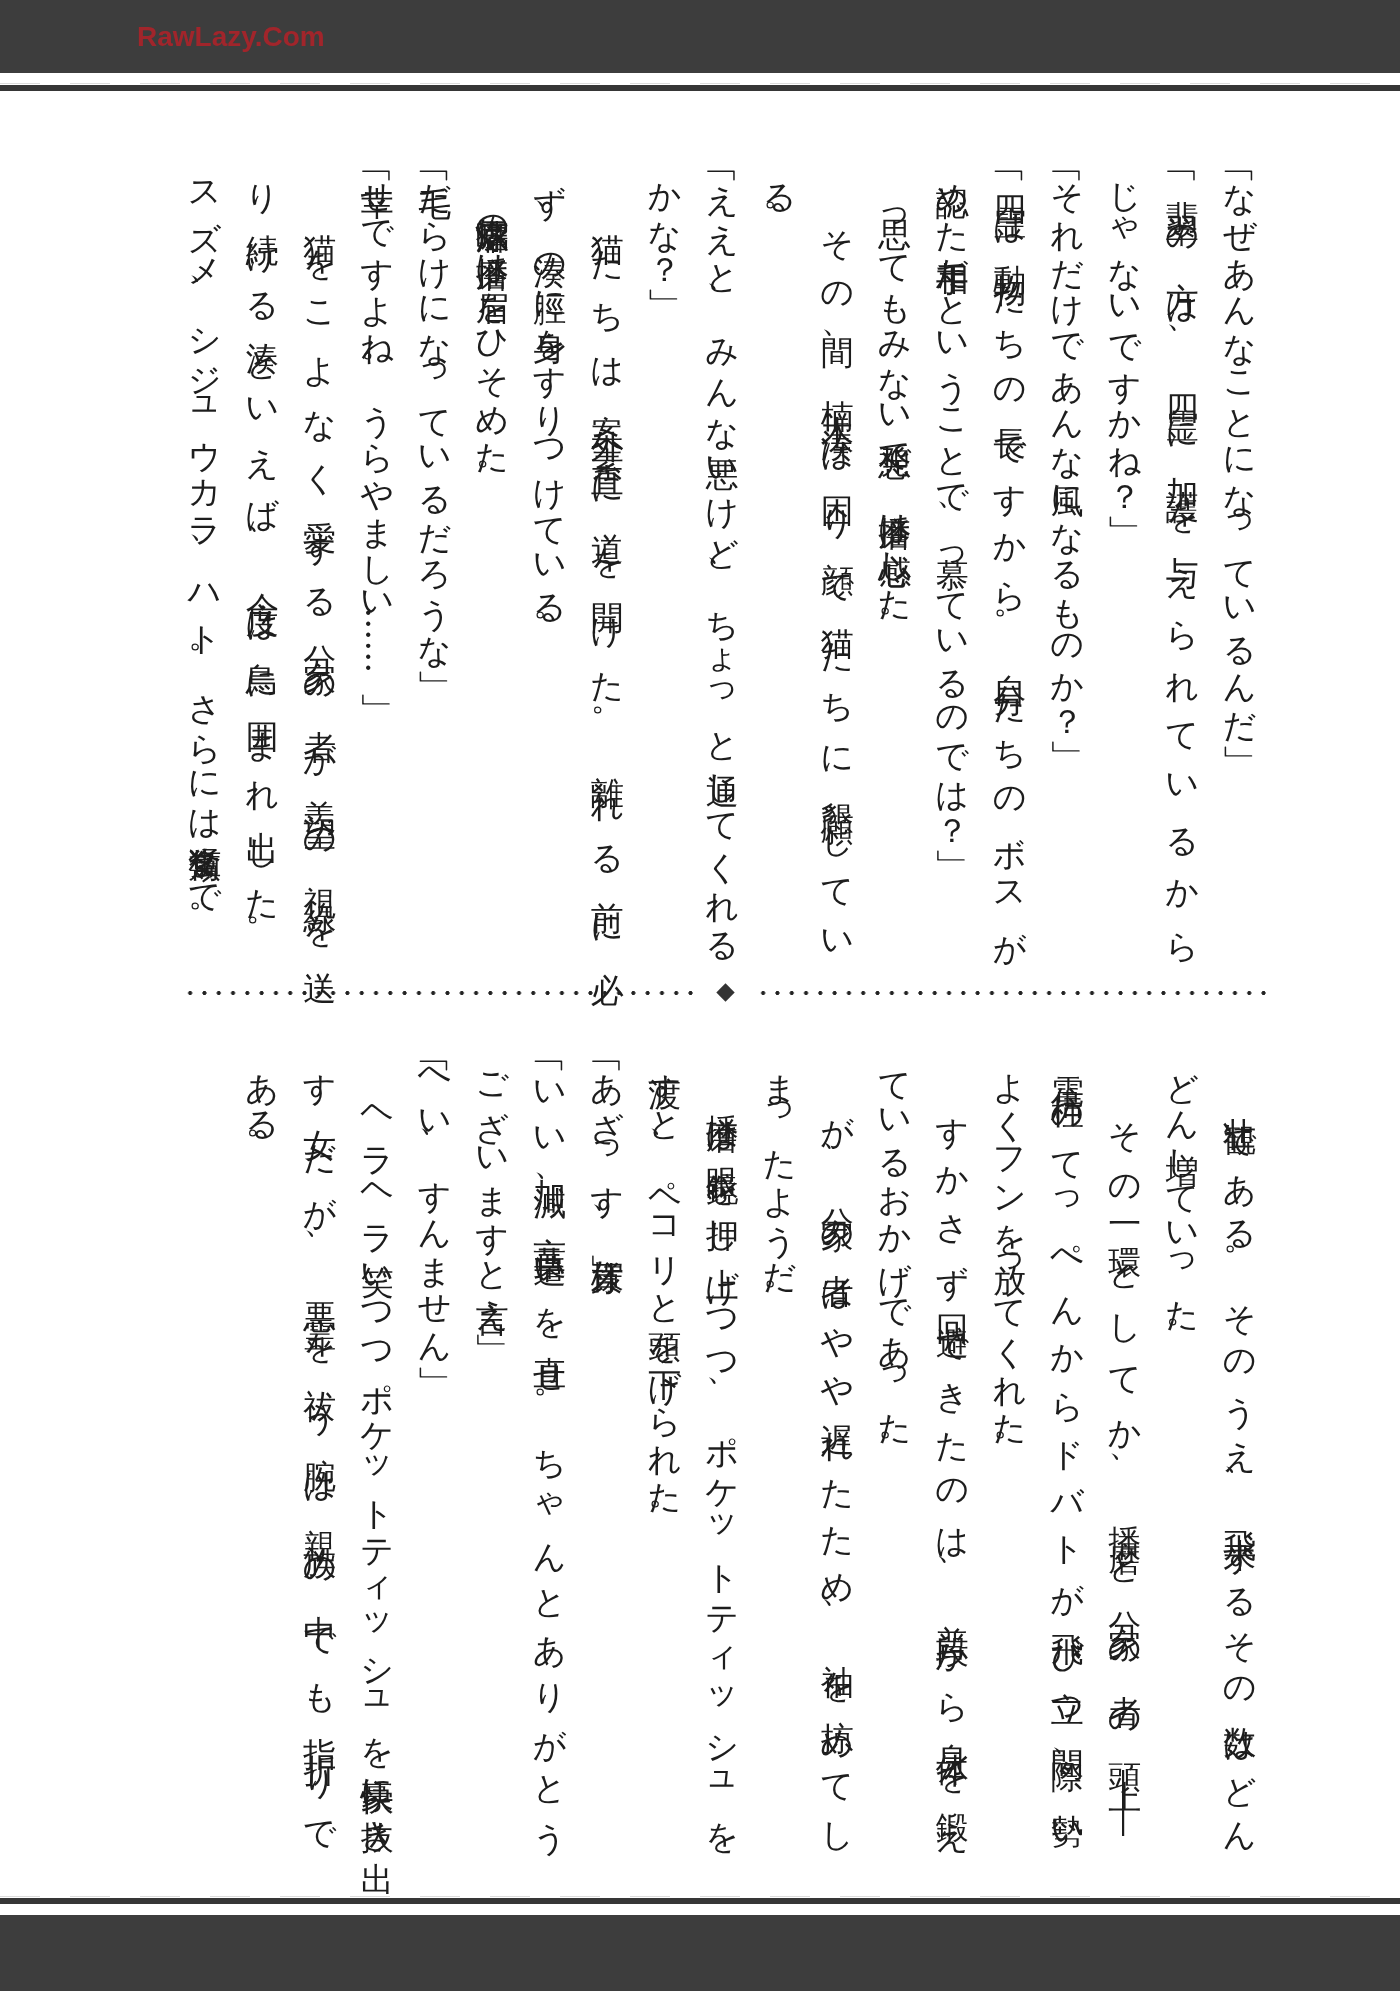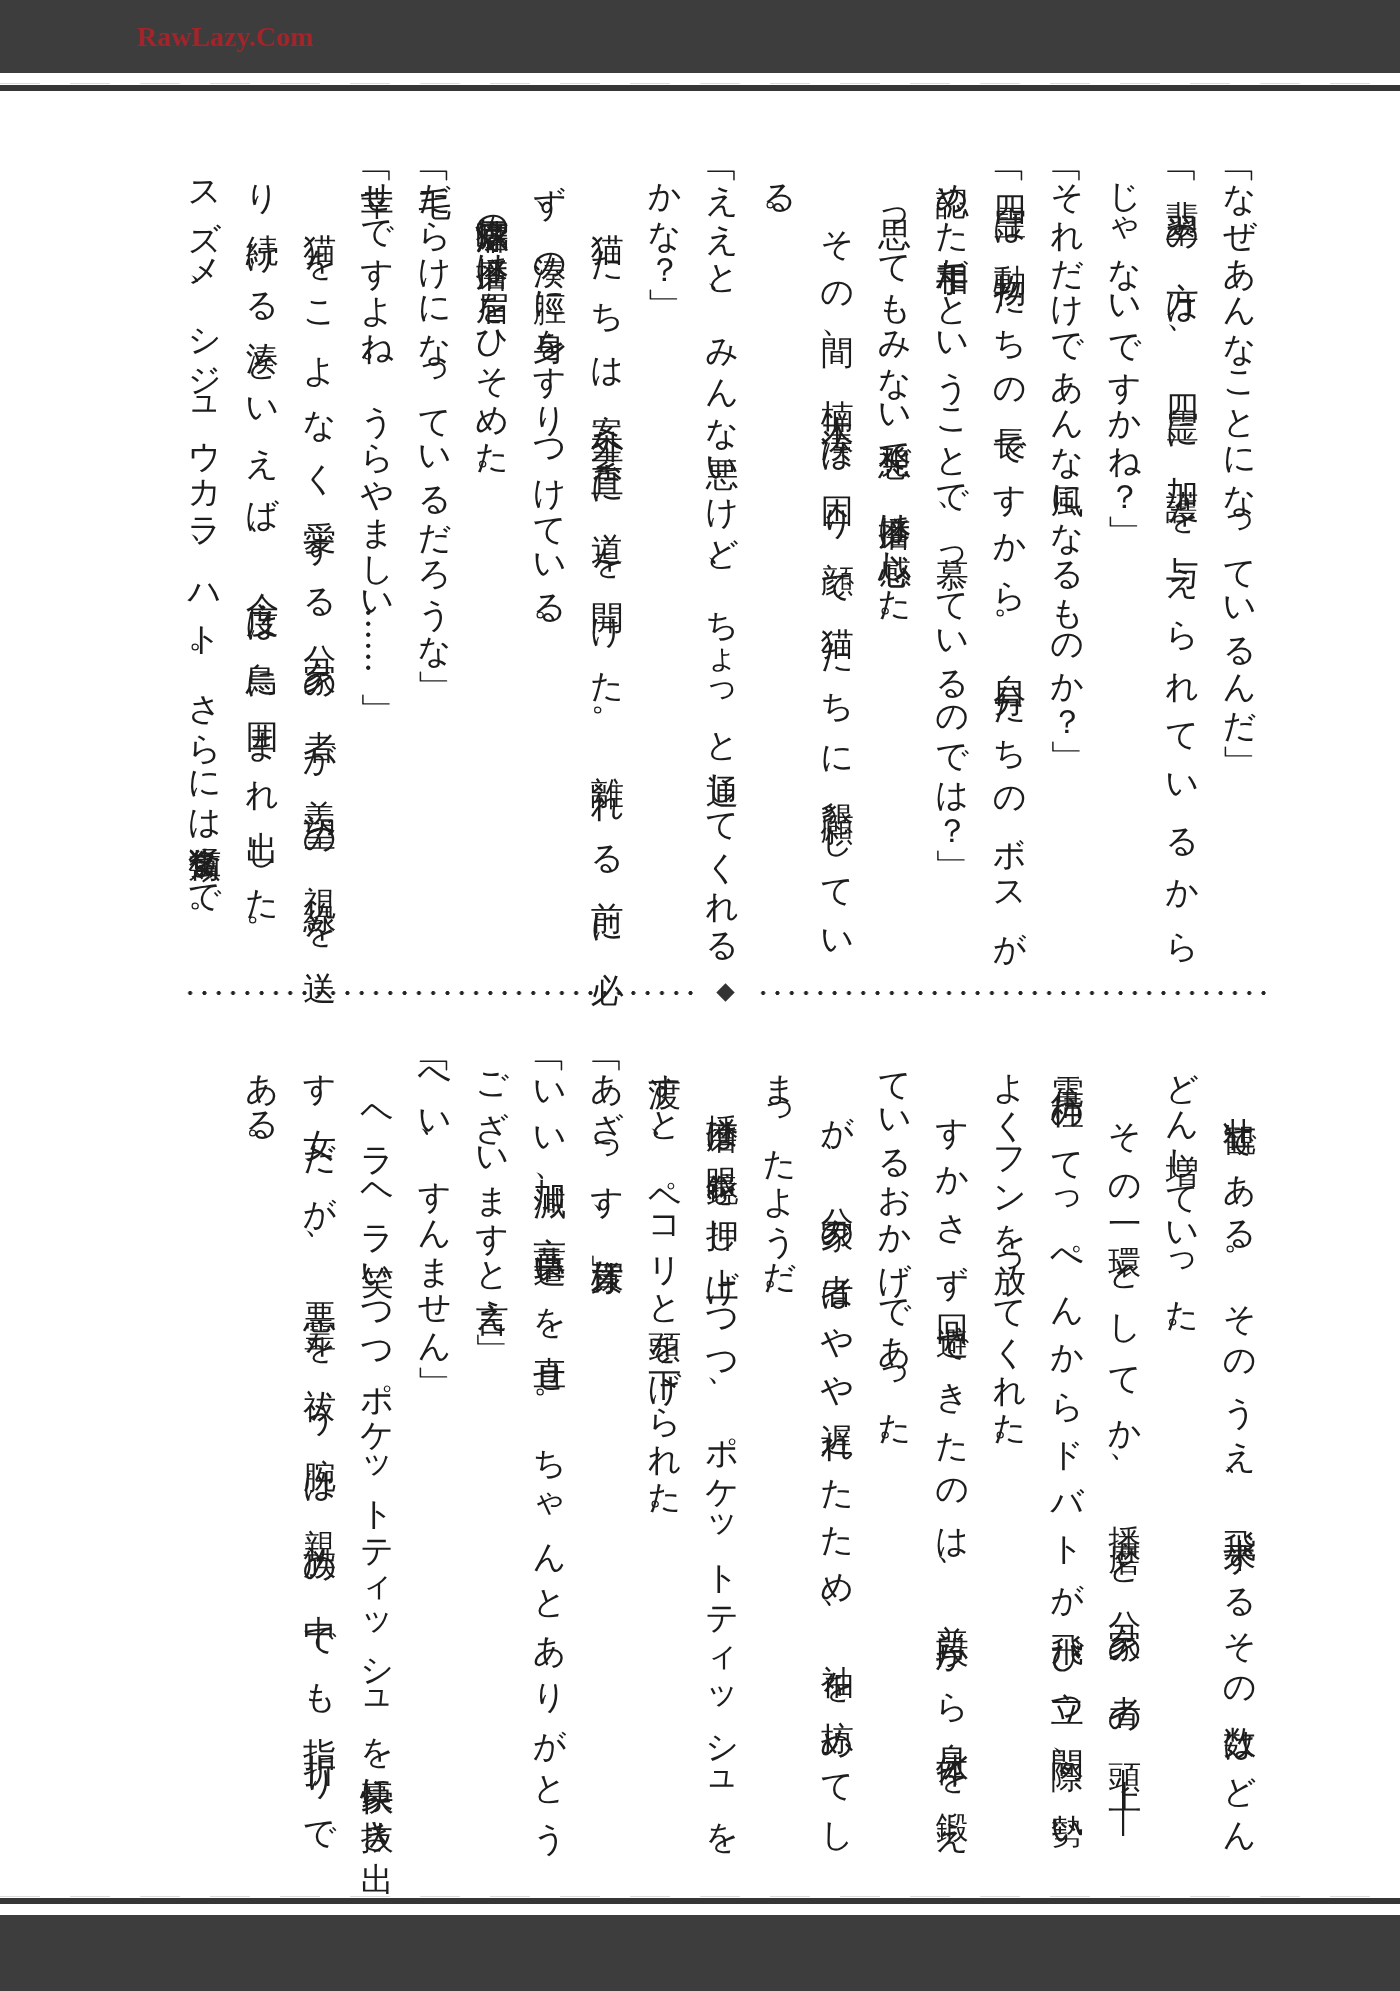--- a/index.html
+++ b/index.html
@@ -13,21 +13,21 @@
     .rule { position: absolute; left: 0; width: 1400px; height: 6px; background: #363636; }
     .rule.top { top: 85px; }
     .rule.bottom { top: 1898px; }
     .rule::after {
       content: ""; position: absolute; left: 0; right: 0; top: -2px; height: 1px;
       background: repeating-linear-gradient(90deg, #9a9a9a 0 40px, transparent 40px 70px);
       opacity: .35;
     }
     .wm-top {
       position: absolute; left: 137px; top: 23px;
-      font-family: Liberation Serif, serif; font-weight: bold;
+      font-family: Liberation Sans, sans-serif; font-weight: bold;
       font-size: 28px; line-height: 28px; color: #a1252b; white-space: nowrap;
     }
     .section {
       position: absolute;
       writing-mode: vertical-rl; -webkit-writing-mode: vertical-rl;
       font-family: "DejaVu Serif", serif;
       font-size: 33px; line-height: 57.5px; color: #1d1d1d;
     }
     .section.top { left: 176.25px; top: 160px; width: 1092.5px; height: 786px; }
     .section.bottom { left: 233.75px; top: 1050px; width: 1035px; height: 786px; }

